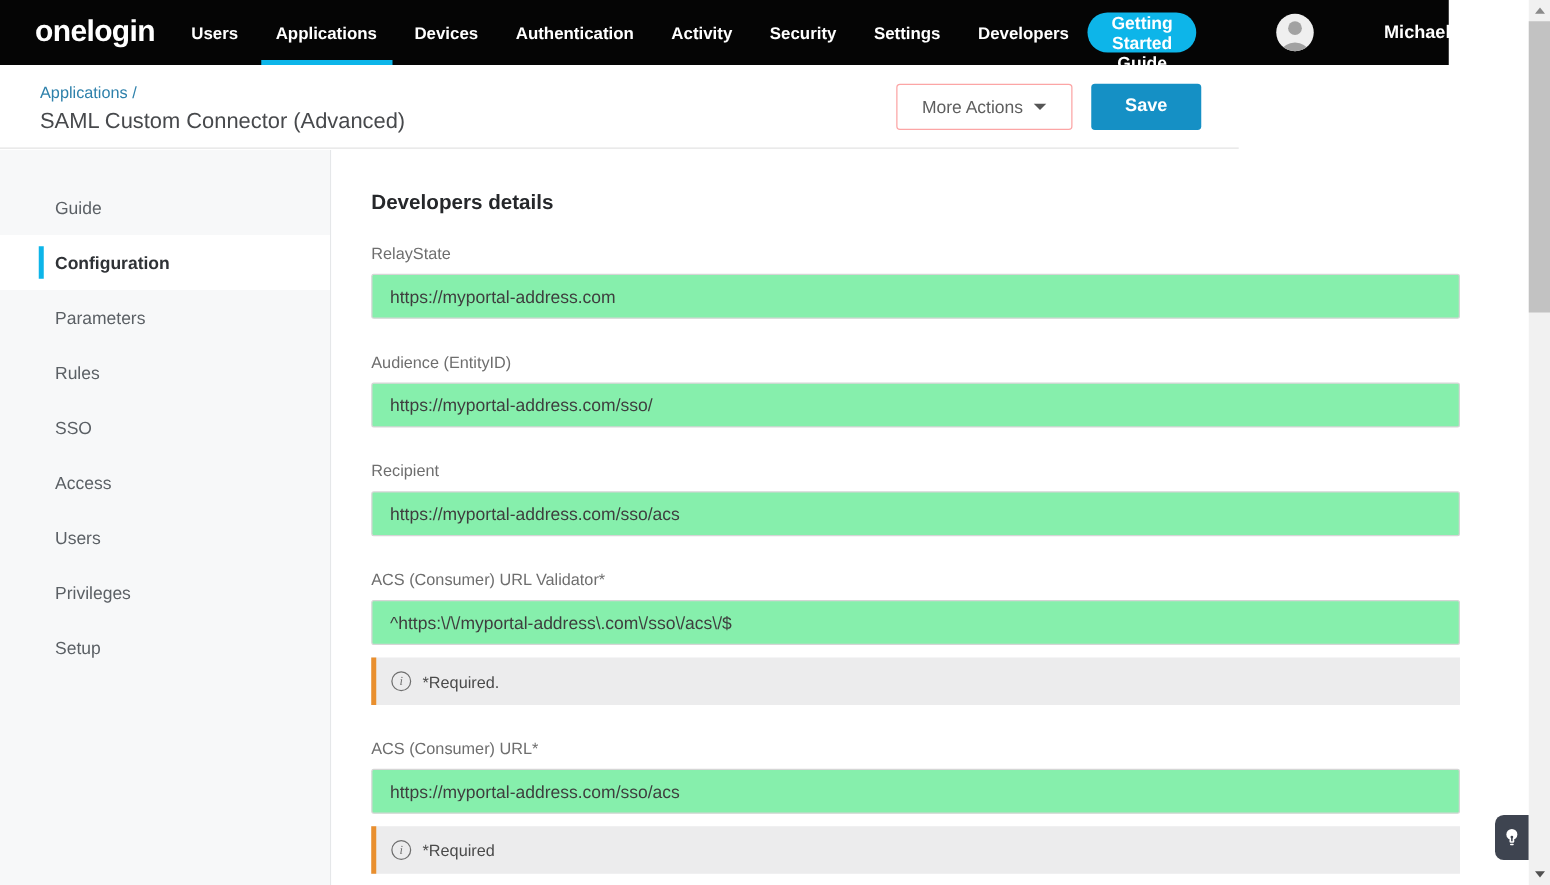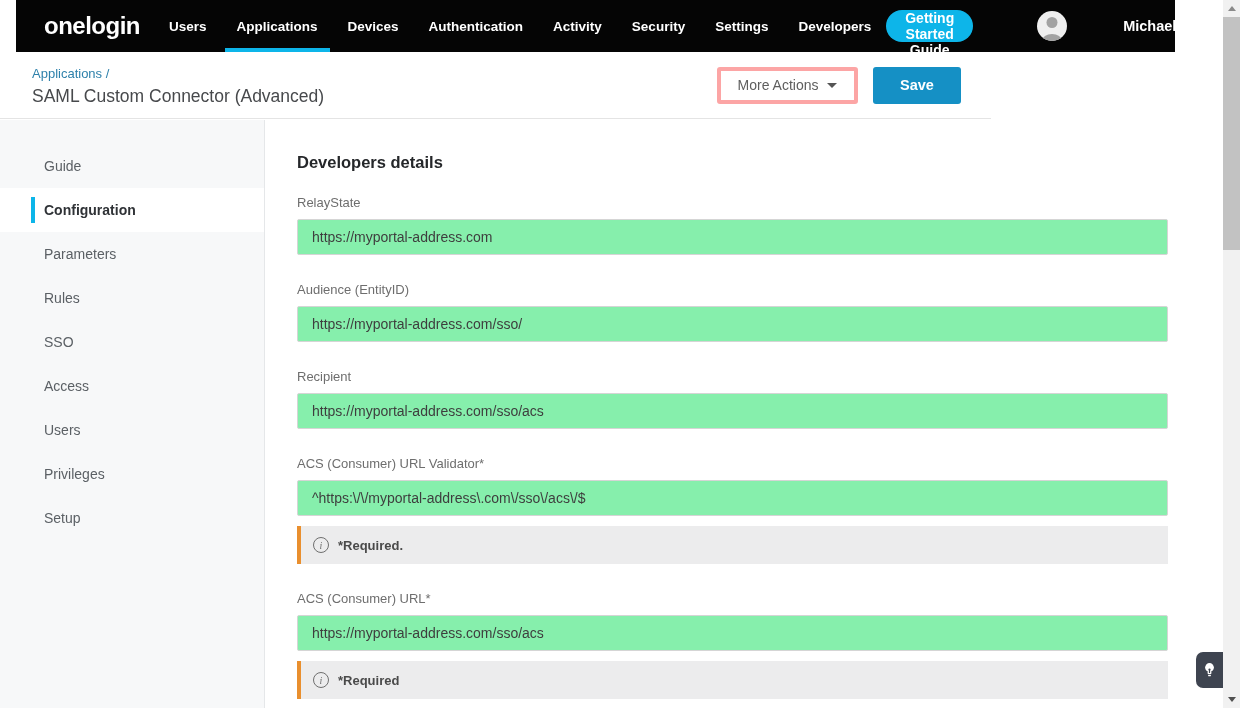--- a/index.html
+++ b/index.html
@@ -5,21 +5,21 @@
   * { box-sizing: border-box; margin: 0; padding: 0; }
   html, body { width: 1240px; height: 708px; overflow: hidden; }
   body {
     font-family: "Liberation Sans", sans-serif;
     background: #ffffff;
     position: relative;
   }
 
   
   .topnav {
-    position: absolute; top: 0; left: 16px; width: 1159px; height: 52px;
+    position: absolute; top: 0; left: 0; width: 1159px; height: 52px;
     background: #050505;
     display: flex; align-items: center;
     padding-left: 28px;
   }
   .logo {
     color: #ffffff; font-size: 24px; font-weight: 700;
     letter-spacing: -0.5px; margin-right: 14px; cursor: pointer;
   }
   .nav-items { display: flex; height: 52px; }
   .nav-item {
@@ -58,21 +58,21 @@
     background: #ffffff; border-bottom: 1px solid #e4e4e4;
     display: flex; align-items: center; justify-content: space-between;
     padding: 0 30px 0 32px;
   }
   .titles { padding-top: 2px; }
   .breadcrumb { color: #2e81ab; font-size: 13px; cursor: pointer; margin-bottom: 5px; }
   .page-title { color: #47494c; font-size: 17.5px; font-weight: 400; }
   .header-buttons { display: flex; align-items: center; gap: 15px; }
   .btn-more {
     height: 37px; width: 141px; background: #ffffff;
-    border: 4px solid #fca5a5; border-radius: 3px;
+    border: 1px solid #fca5a5; border-radius: 3px;
     color: #5e5e5e; font-family: "Liberation Sans", sans-serif; font-size: 14px;
     display: flex; align-items: center; justify-content: center; gap: 9px;
     cursor: pointer;
   }
   .caret-down {
     width: 0; height: 0; border-left: 5px solid transparent;
     border-right: 5px solid transparent; border-top: 5px solid #555;
     display: inline-block;
   }
   .btn-save {
@@ -117,21 +117,21 @@
     margin-top: 10px; height: 38px; background: #ececed;
     border-left: 4px solid #e98f2e;
     display: flex; align-items: center; padding-left: 12px; gap: 9px;
   }
   .info-icon {
     width: 16px; height: 16px; min-width: 16px; border: 1px solid #6f6f6f;
     border-radius: 50%; color: #6f6f6f; font-size: 10px; font-style: italic;
     font-family: "Liberation Serif", serif;
     display: flex; align-items: center; justify-content: center;
   }
-  .note-text { color: #4a4a4a; font-size: 13px; font-weight: bold; }
+  .note-text { color: #4a4a4a; font-size: 13px; }
 
   
   .fab {
     position: absolute; right: 17px; bottom: 20px; width: 27px; height: 36px;
     background: #3e4450; border: none; border-radius: 7px 0 0 7px;
     display: flex; align-items: center; justify-content: center; cursor: pointer;
   }
 
   
   .scrollbar {

